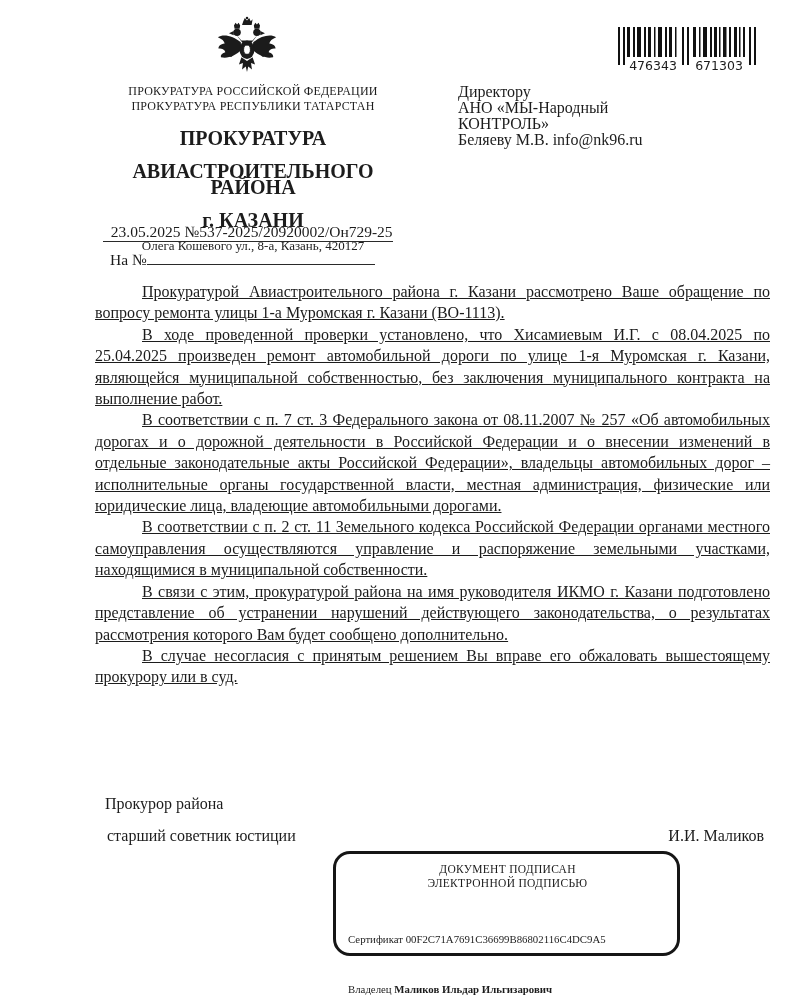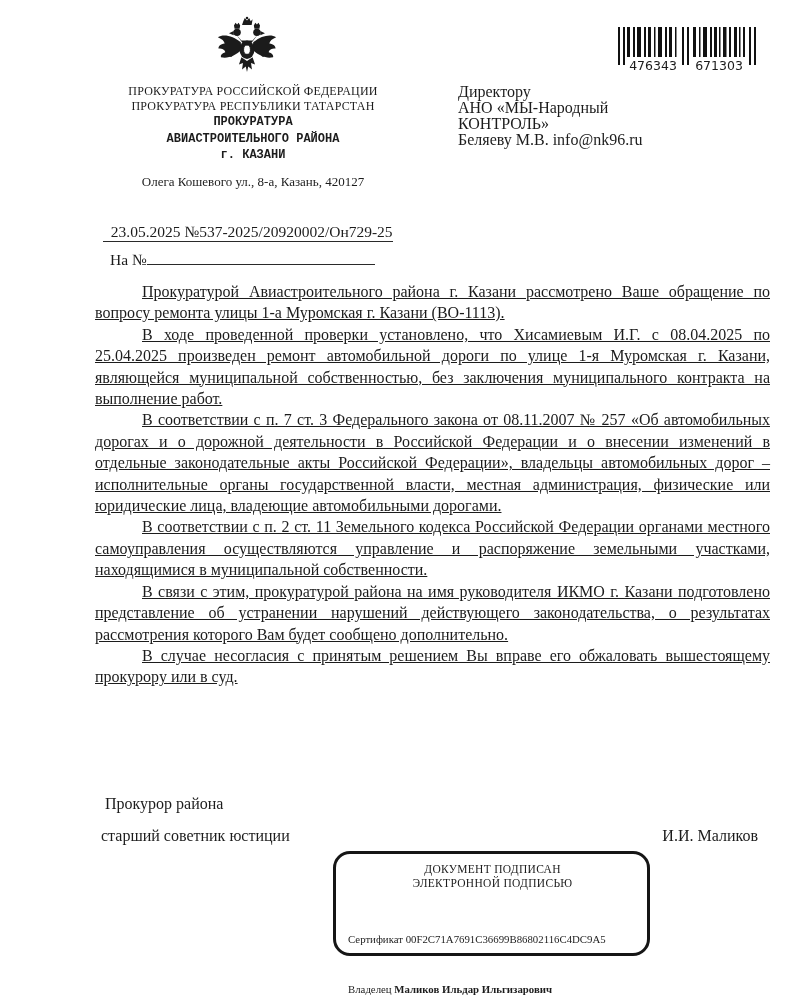--- a/index.html
+++ b/index.html
@@ -7,41 +7,41 @@
   .page {
     position:relative; width:789px; height:999px; background:#fff;
     color:#1c1c1c; font-family:"Liberation Serif","DejaVu Serif",serif;
     overflow:hidden;
   }
   
   .emblem { position:absolute; left:216px; top:15px; width:62px; height:62px; }
   
   .letterhead { position:absolute; left:103px; top:84px; width:300px; text-align:center; }
   .lh-small { font-size:12px; line-height:15px; letter-spacing:0.2px; }
-  .lh-bold  { font-size:12px; line-height:16.5px; font-weight:bold; margin-top:0;font-family:Liberation Mono, monospace; }
+  .lh-bold  { font-size:20px; line-height:16.5px; font-weight:bold; margin-top:16px; }
   .lh-addr  { font-size:13px; margin-top:10px;text-align:center; }
   
   .addressee { position:absolute; left:458px; top:84px; width:260px; font-size:16px; line-height:16px; }
   
   .barcode { position:absolute; left:618px; top:27px; width:139px; }
   .barcode text { font-family:"DejaVu Sans","Liberation Sans",sans-serif; font-size:12.5px; fill:#1c1c1c; }
   
   .refline { position:absolute; left:103px; top:223px; font-size:15.5px; white-space:pre; }
   .refline .u { border-bottom:1.2px solid #2a2a2a; padding-bottom:1px; }
   .replyline { position:absolute; left:110px; top:251px; font-size:15.5px; }
   .blankline { display:inline-block; width:228px; height:14px; border-bottom:1.2px solid #2a2a2a; }
   
   .body-text { position:absolute; left:95px; top:281px; width:675px; font-size:16px; line-height:21.4px; text-align:justify;text-decoration:underline; }
   .body-text p { text-indent:47px; margin:0; }
   
   .sig-line1 { position:absolute; left:105px; top:795px; font-size:16px; }
-  .sig-row { position:absolute; left:101px; top:827px; width:657px; display:flex; justify-content:space-between; font-size:16px; }
+  .sig-row { position:absolute; left:107px; top:827px; width:657px; display:flex; justify-content:space-between; font-size:16px; }
   
   .stamp {
-    position:absolute; left:333px; top:851px; width:317px; height:105px;
+    position:absolute; left:333px; top:851px; width:347px; height:105px;
     border:3px solid #161616; border-radius:17px; background:#fff;
     padding:9px 10px 4px 12px;
   }
   .stamp-title { text-align:center; font-size:11.5px; line-height:13.5px; letter-spacing:0.3px; }
   .stamp-rows { margin-top:8px; font-size:10.8px; line-height:16.5px; white-space:pre; }
   .stamp-rows .bold { font-weight:bold; }
 </style>
 </head>
 <body>
 

